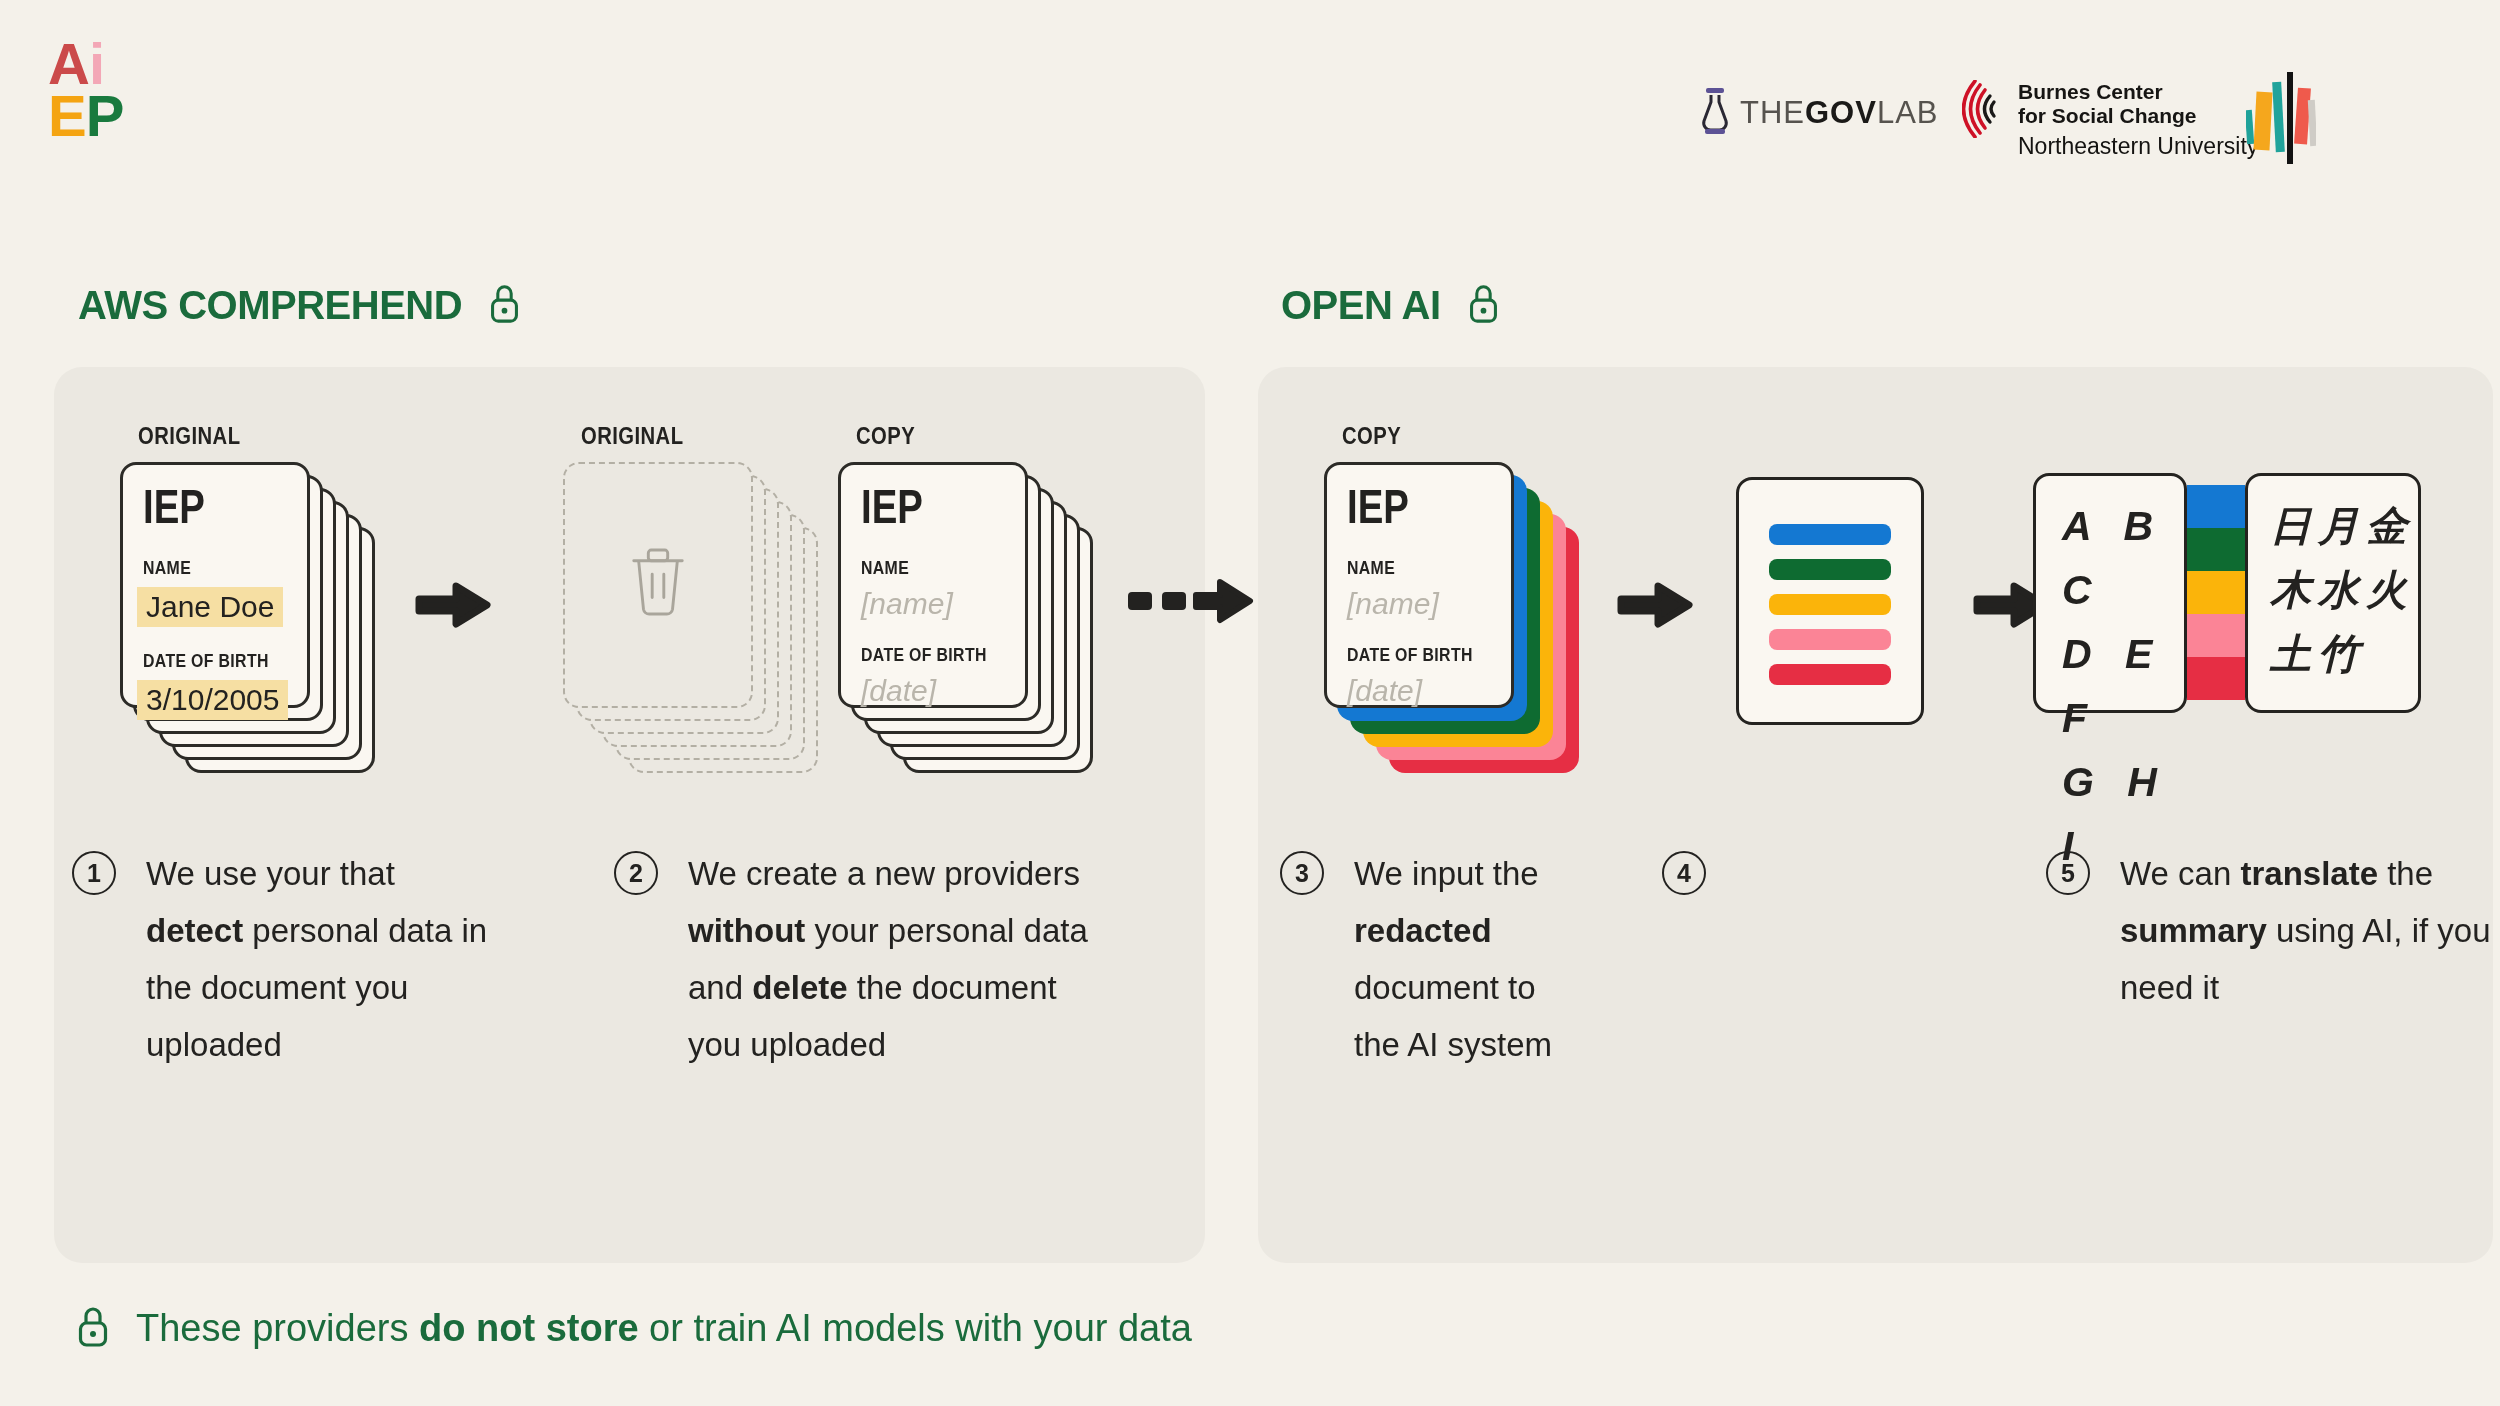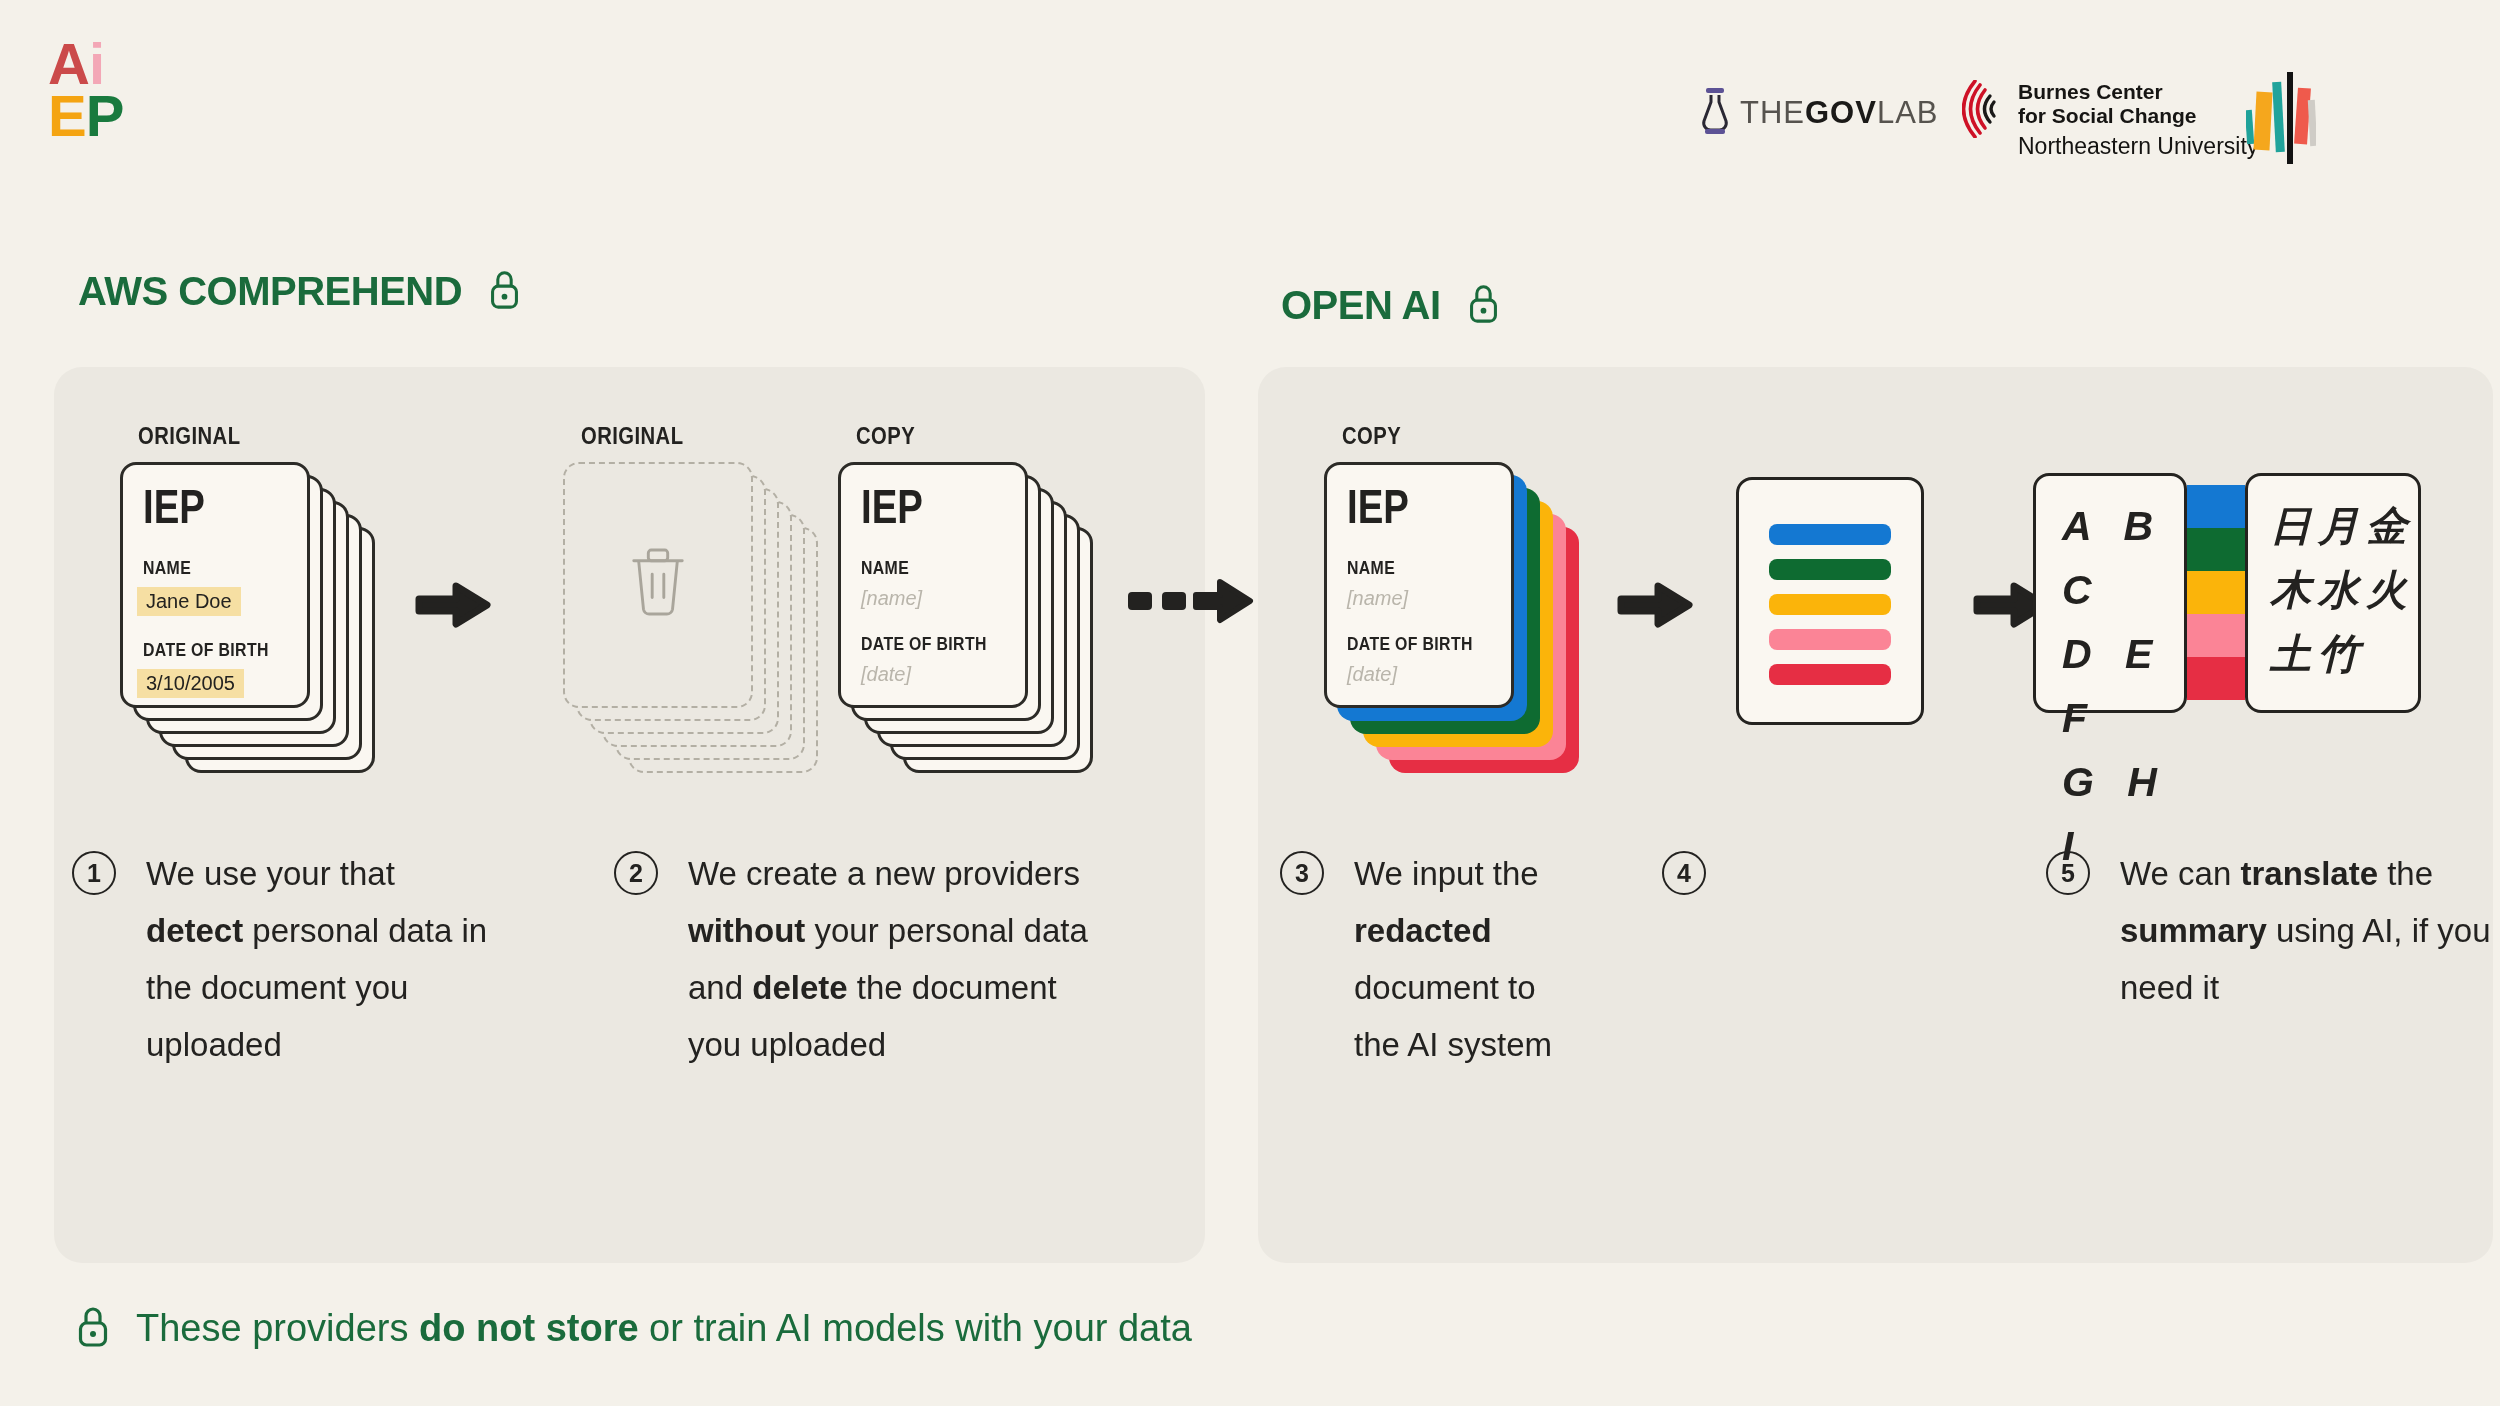--- a/index.html
+++ b/index.html
@@ -21,21 +21,21 @@
   .burnes{left:1962px;top:80px;gap:14px;align-items:flex-start;}
   .burnes .bold-line{font-size:21px;font-weight:800;line-height:24px;color:#161513;}
   .burnes .uni-line{font-family:Liberation Sans, sans-serif;font-size:23px;margin-top:5px;color:#141311;}
   .innovate{left:2246px;top:70px;gap:14px;}
   .innovate .top{font-size:28px;font-weight:800;color:#141311;line-height:31px;}
   .innovate .bottom{font-size:28px;color:#716e68;line-height:31px;}
 
   
   .sec-head{position:absolute;display:flex;align-items:center;gap:26px;color:#1a6b3c;}
   .sec-head .t{font-size:40px;font-weight:800;white-space:nowrap;letter-spacing:-0.5px;}
-  .head-left{left:78px;top:268px;}
+  .head-left{left:78px;top:282px;}
   .head-right{left:1281px;top:282px;}
 
   
   .panel{position:absolute;top:367px;height:896px;background:#ebe8e1;border-radius:28px;}
   .panel.pleft{left:54px;width:1151px;}
   .panel.pright{left:1258px;width:1235px;}
 
   
   .doc-group{position:absolute;top:56px;}
   .g1{left:66px;} .g2{left:509px;} .g3{left:784px;} .g4{left:66px;}
@@ -44,21 +44,21 @@
   .pg{position:absolute;width:190px;height:246px;background:#faf7f1;border:3px solid #2c2b27;border-radius:16px;box-sizing:border-box;}
   .o1{left:13px;top:13px;z-index:5}.o2{left:26px;top:26px;z-index:4}.o3{left:39px;top:39px;z-index:3}
   .o4{left:52px;top:52px;z-index:2}.o5{left:65px;top:65px;z-index:1}
   .frontpg{left:0;top:0;z-index:6;}
   .dashedpg{border:2.5px dashed #b3afa4;background:#ebe8e1;}
   .center-trash{display:flex;align-items:center;justify-content:center;}
   .layer{position:absolute;width:190px;height:246px;border-radius:16px;}
 
   .card-title{font-size:48px;font-weight:800;margin:14px 0 0 20px;transform:scaleX(.8);transform-origin:left;}
   .f-label{font-size:18px;font-weight:700;margin:24px 0 0 20px;letter-spacing:.4px;transform:scaleX(.88);transform-origin:left;white-space:nowrap;}
-  .f-value{font-size:20px;display:inline-block;margin-top:8px;}
+  .f-value{font-size:30px;display:inline-block;margin-top:8px;}
   .hl{background:#f6dfa3;padding:3px 9px;margin-left:14px;}
   .ph{color:#b9b5ab;font-style:italic;margin-left:20px;}
 
   
   .summary{position:absolute;left:478px;top:110px;width:188px;height:248px;background:#faf7f1;border:3px solid #242320;border-radius:16px;box-sizing:border-box;padding:44px 30px 0;display:flex;flex-direction:column;gap:14px;}
   .bar{height:21px;border-radius:8px;}
   .translate{position:absolute;left:775px;top:106px;display:flex;align-items:flex-start;}
   .tcard{box-sizing:border-box;height:240px;background:#faf7f1;border:3px solid #242320;border-radius:16px;padding:18px 0 0 26px;font-weight:700;position:relative;z-index:1;font-style:italic;}
   .alpha{width:154px;font-size:41px;line-height:64px;letter-spacing:11px;}
   .kanji{width:176px;font-size:41px;line-height:64px;letter-spacing:7px;padding-left:22px;font-family:"Liberation Sans","DejaVu Sans",sans-serif;}

